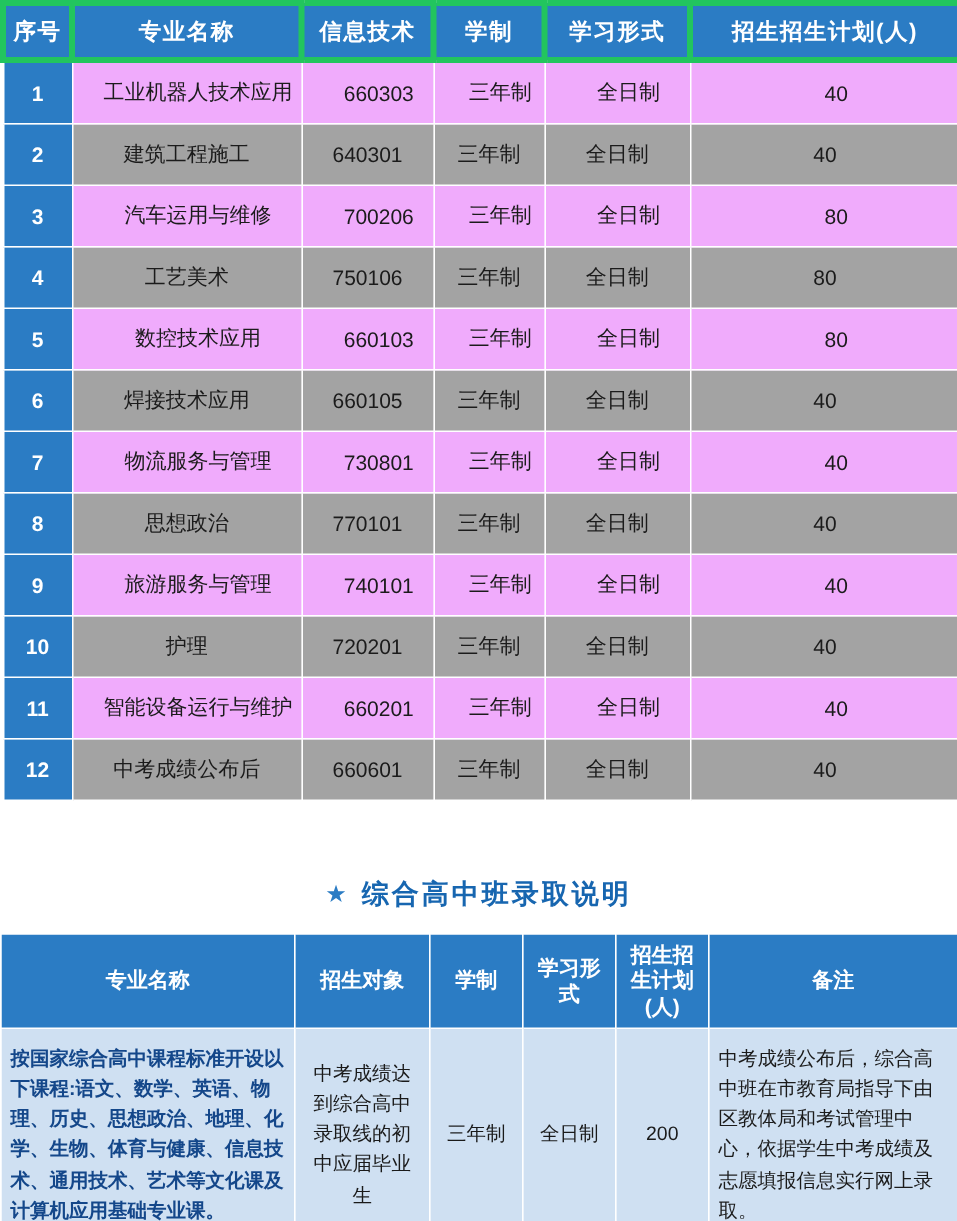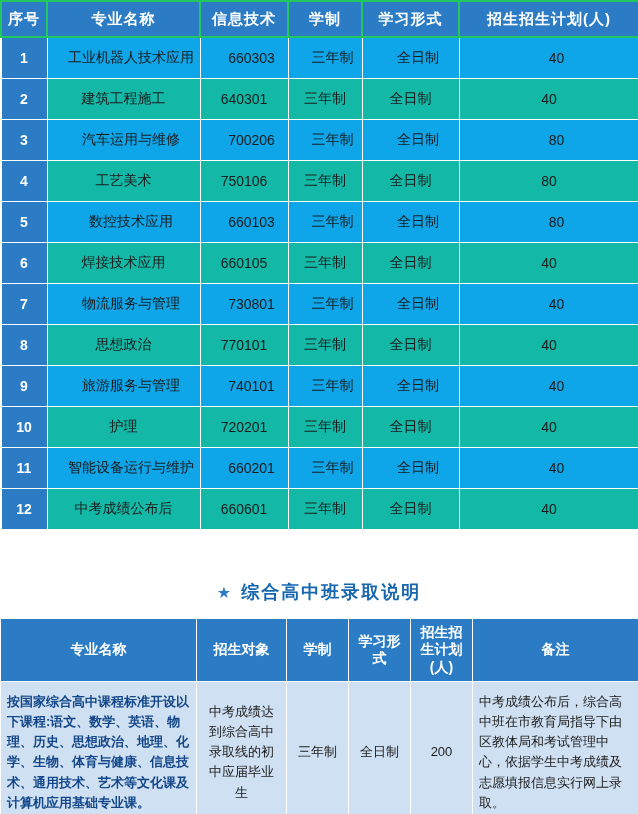--- a/index.html
+++ b/index.html
@@ -24,42 +24,42 @@
     border-collapse: collapse;
     width: 638px;
     table-layout: fixed;
   }
   table.majors th {
     background: #2b7cc4;
     color: #ffffff;
     font-size: 15px;
     font-weight: bold;
     height: 32px;
-    border: 2px solid #22c55e;
+    border: 4px solid #22c55e;
     letter-spacing: 1px;
   }
   table.majors td {
     border: 1px solid #ffffff;
     height: 38px;
     font-size: 14px;
     text-align: center;
     color: #1b1b1b;
   }
   table.majors td.idx {
     background: #2b7cc4;
     color: #ffffff;
     font-weight: bold;
     font-size: 14px;
   }
   table.majors tr.odd td.cell {
-    background: #0ea5e9;
+    background: #f0abfc;
     padding-left: 16px;
   }
   table.majors tr.even td.cell {
-    background: #14b8a6;
+    background: #a3a3a3;
   }
   table.majors td.name {
     font-size: 14px;
   }
 
   .col1 { width: 46px; }
   .col2 { width: 153px; }
   .col3 { width: 88px; }
   .col4 { width: 74px; }
   .col5 { width: 97px; }

